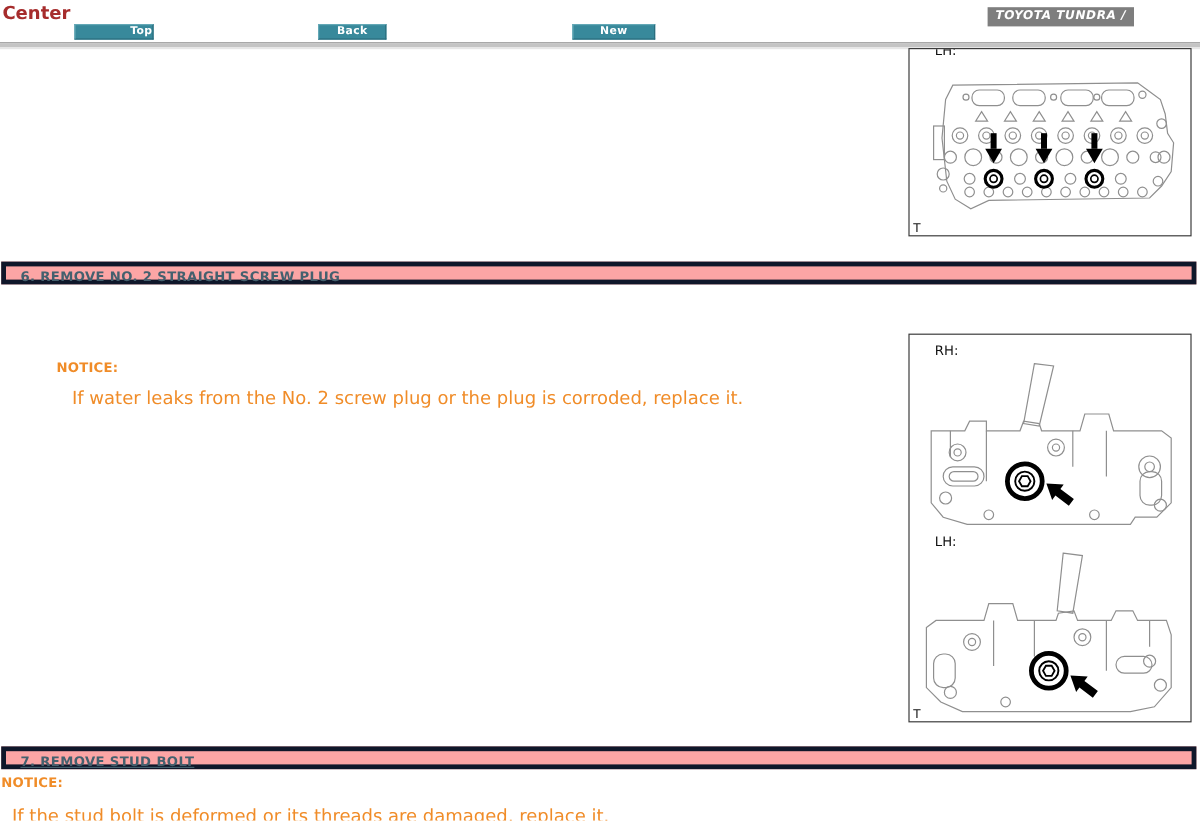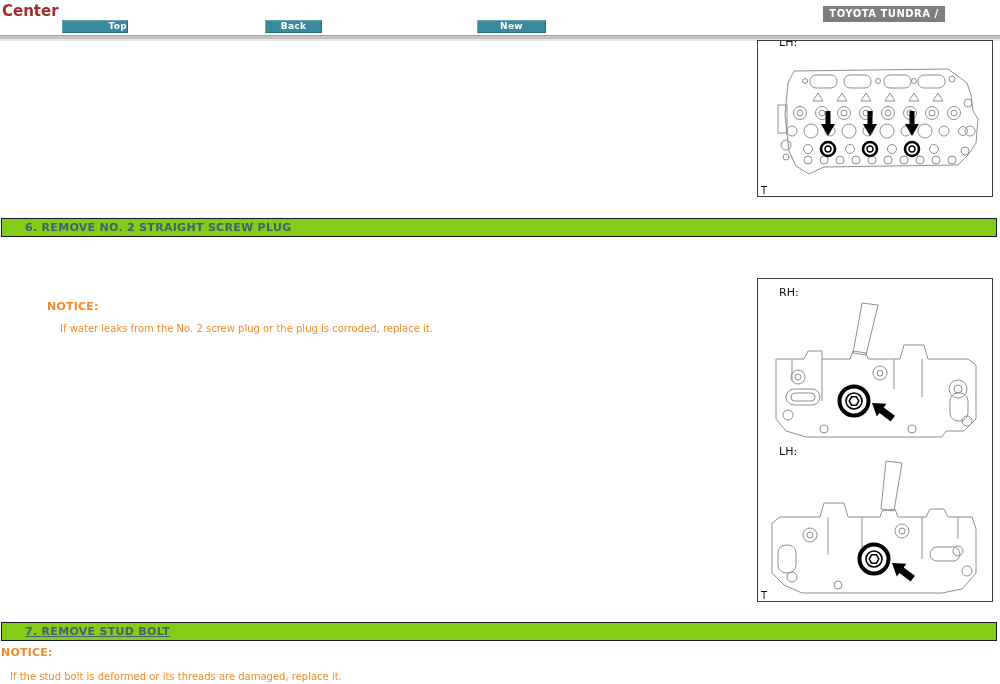--- a/index.html
+++ b/index.html
@@ -10,45 +10,45 @@
   .page-title{position:absolute;left:2px;top:2px;font-size:15px;font-weight:bold;color:#A62C2C;}
   .nav-btn{position:absolute;top:20px;height:13px;background:#38899B;border:1px solid #2a6e7e;
            border-top-color:#63a8b6;border-left-color:#63a8b6;box-sizing:border-box;
            color:#fff;font-size:9px;font-weight:bold;text-align:center;line-height:11px;
            cursor:pointer;letter-spacing:.3px;}
   .btn-top{left:62px;width:66px;text-align:right;}
   .btn-back{left:265px;width:57px;}
   .btn-new{left:477px;width:69px;}
   .vehicle-btn{position:absolute;left:823px;top:6px;width:122px;height:16px;background:#7E7E7E;
            color:#fff;font-size:10px;font-weight:bold;text-align:center;line-height:16px;
-           letter-spacing:.5px;cursor:pointer;}
+           letter-spacing:.5px;cursor:pointer;font-style:italic;}
   .divider{position:absolute;left:0;top:35px;width:100%;height:6px;
            background:linear-gradient(#c4c4c4 0 65%,#e6e6e6 65% 100%);border-top:1px solid #a8a8a8;box-sizing:border-box;}
 
   
   .figure{position:absolute;background:#fff;border:1px solid #3c3c3c;box-sizing:border-box;overflow:hidden;}
   .fig-head{left:757px;top:40px;width:236px;height:157px;}
   .fig-block{left:757px;top:278px;width:236px;height:324px;}
   .fig-label{position:absolute;left:5px;font-size:11px;color:#111;margin-left:16px;}
   .fig-corner{position:absolute;left:3px;bottom:0;font-size:10px;color:#111;}
   .fig-svg{position:absolute;}
 
   
-  .section-bar{position:absolute;left:1px;right:3px;height:19px;background:#84cc16;
-           border:1px solid #0f172a;box-sizing:border-box;font-size:11px;font-weight:bold;
-           color:#44606E;line-height:17px;padding-left:23px;letter-spacing:.3px;}
+  .section-bar{position:absolute;left:1px;right:3px;height:19px;background:#fca5a5;
+           border:4px solid #0f172a;box-sizing:border-box;font-size:11px;font-weight:bold;
+           color:#44606E;line-height:17px;padding-left:12px;letter-spacing:.3px;}
   .sec6{top:218px;}
   .sec7{top:622px;text-decoration:underline;}
 
   
   .step-row{position:absolute;left:33px;top:281px;font-size:11px;}
   .step-letter{color:#5d8694;font-weight:bold;margin-right:5px;}
   .step-text{color:#1a1a1a;}
   .notice-label{position:absolute;font-size:11px;font-weight:bold;color:#F08C28;letter-spacing:.2px;}
-  .notice-text{position:absolute;font-size:10px;color:#F08C28;}
+  .notice-text{position:absolute;font-size:15px;color:#F08C28;}
   .n1-label{left:47px;top:300px;}
   .n1-text{left:60px;top:323px;}
   .n2-label{left:1px;top:646px;}
   .n2-text{left:10px;top:671px;}
 </style>
 </head>
 <body>
 
 <div class="page">
 

